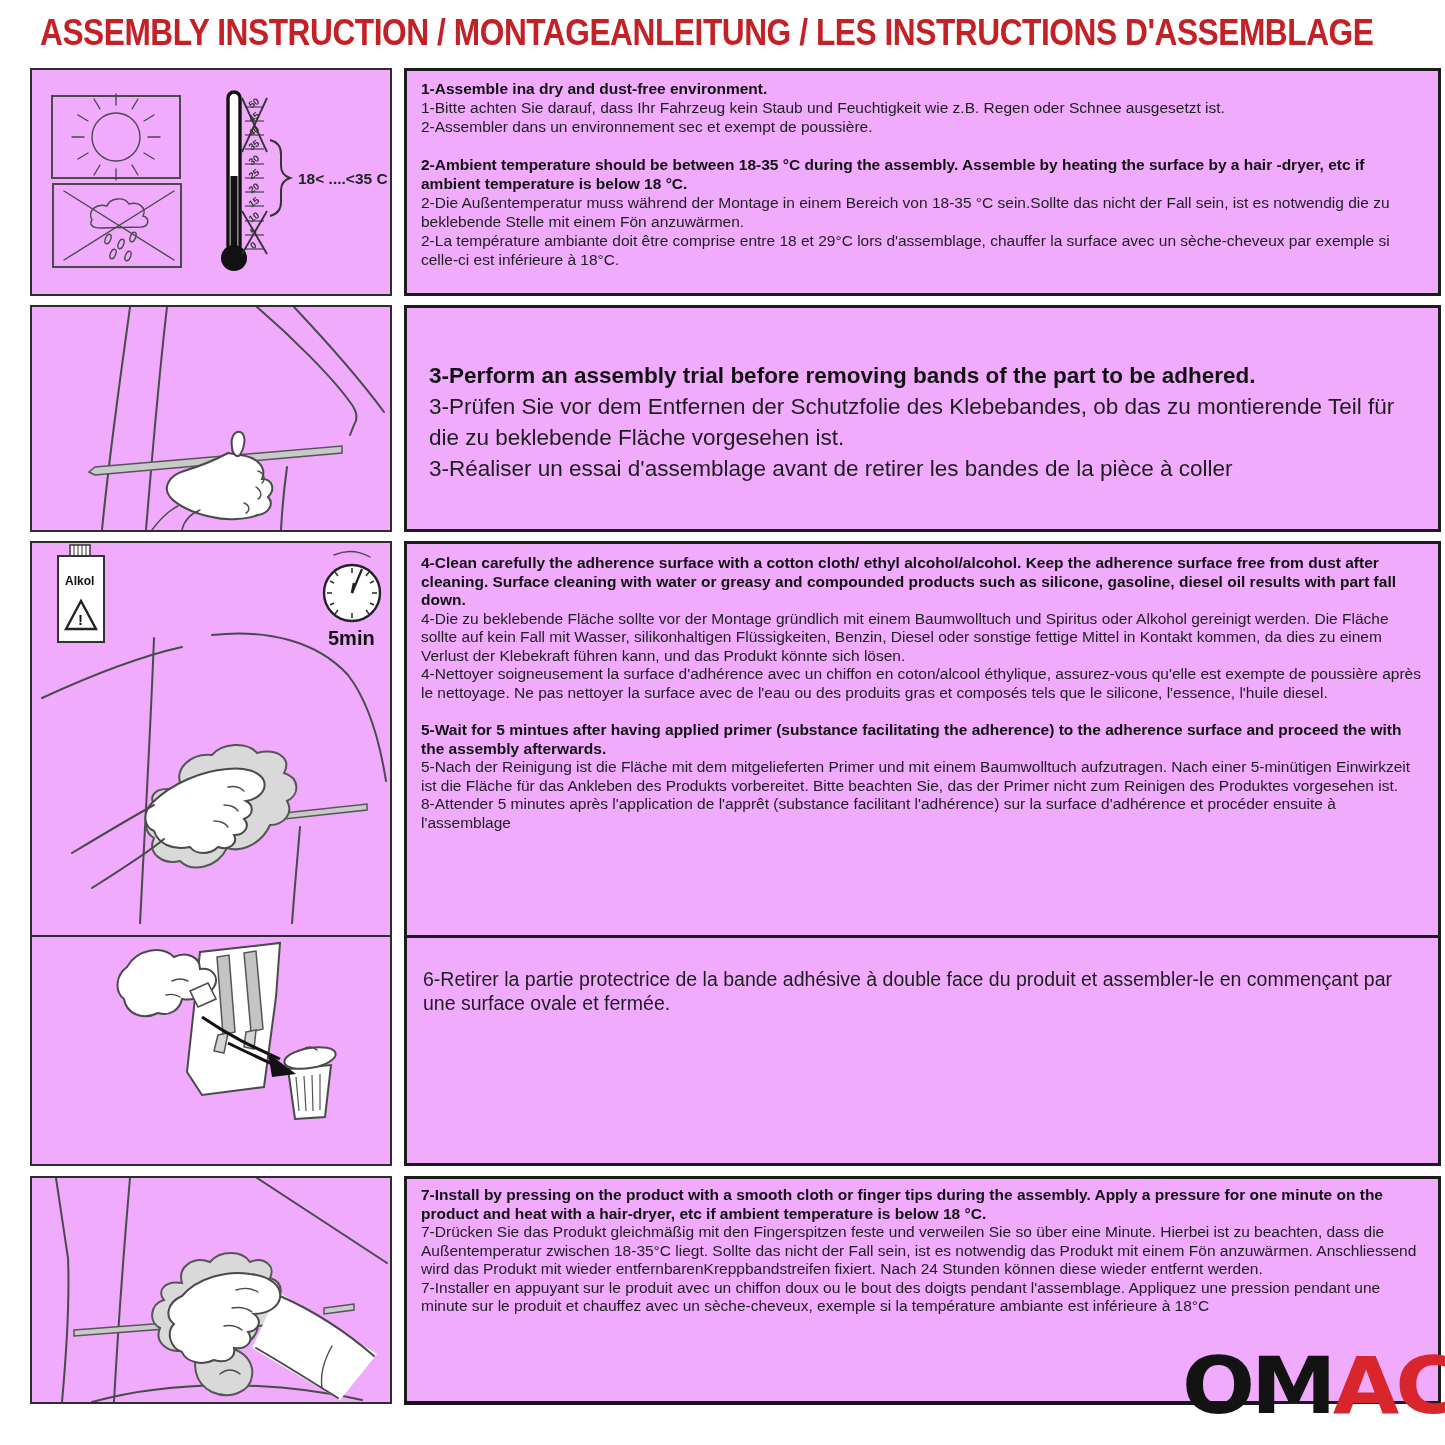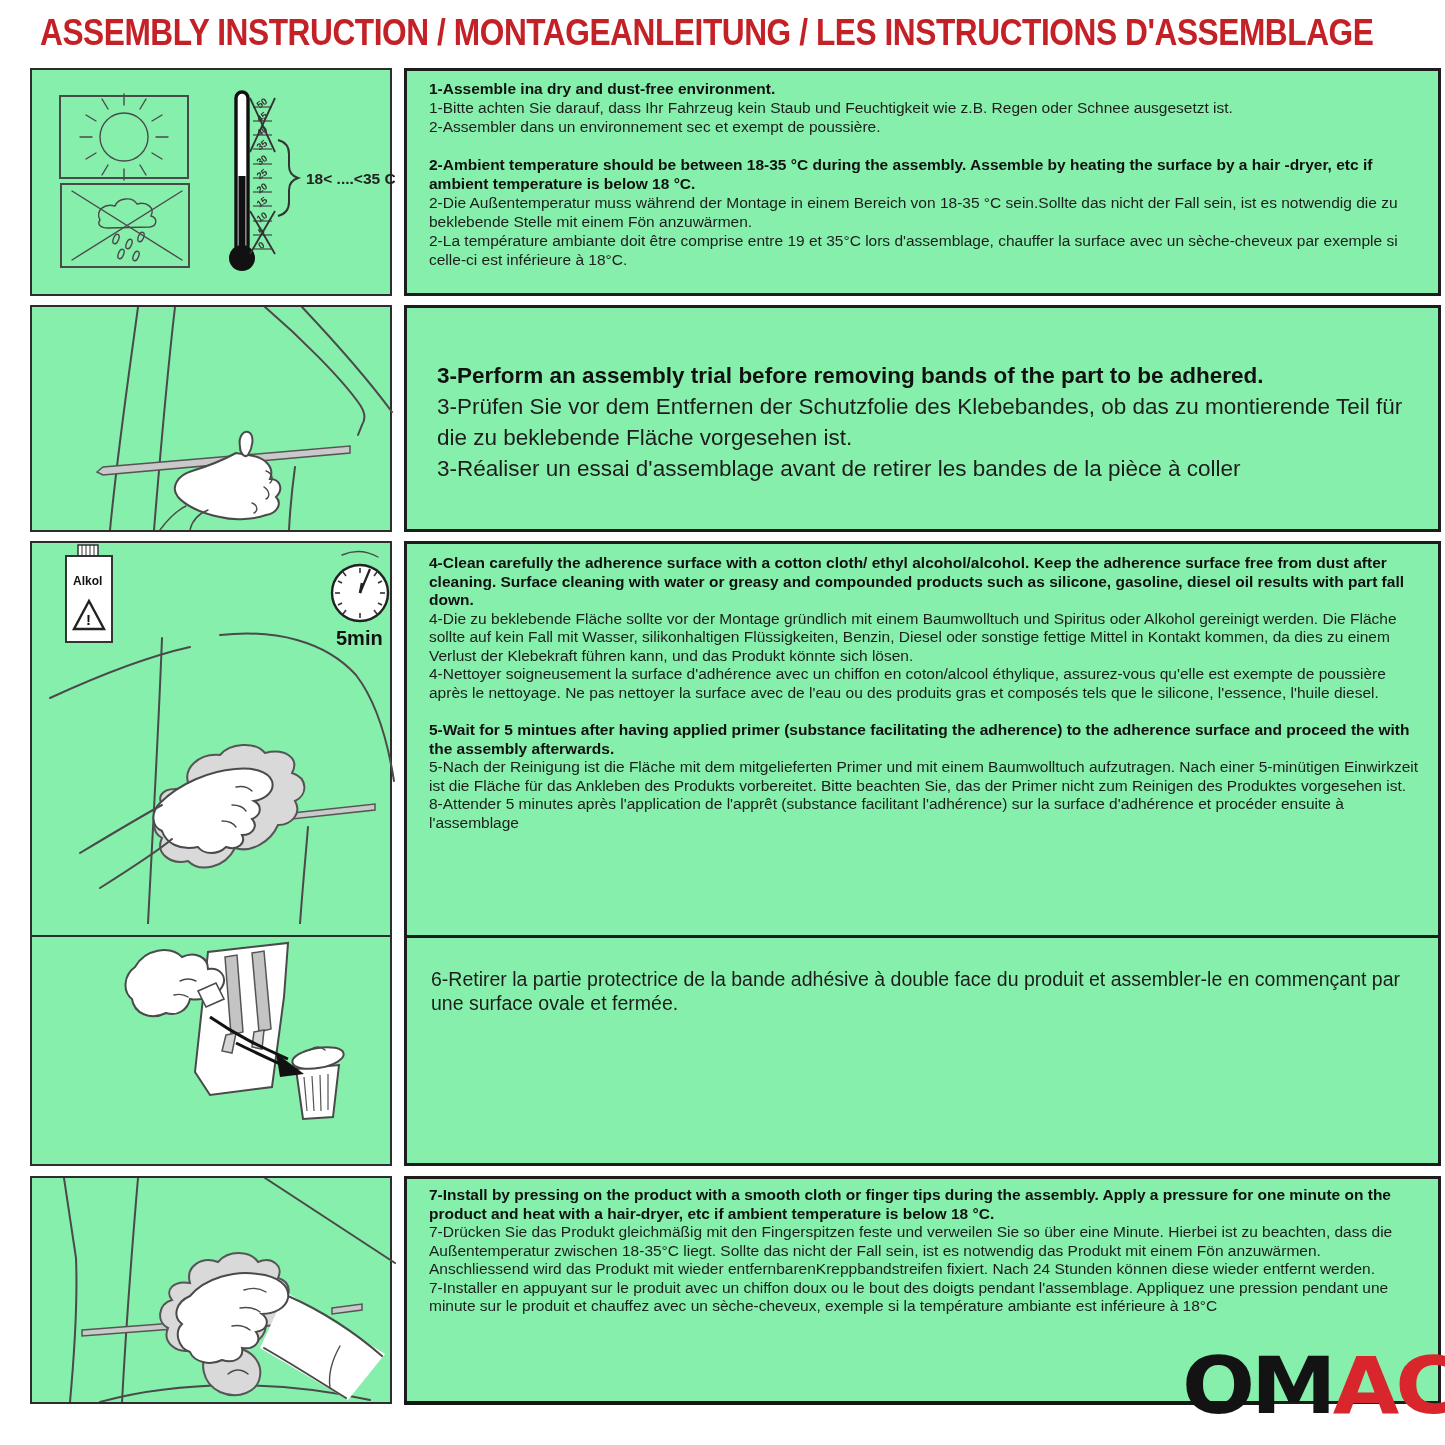--- a/index.html
+++ b/index.html
@@ -9,21 +9,21 @@
     font-family:"Liberation Sans",sans-serif;
     color:#1d1d1d;
     overflow:hidden;
   }
   .page-title{
     position:absolute;left:40px;top:12px;
     font-size:37px;font-weight:800;color:#C42127;
     letter-spacing:-0.5px;white-space:nowrap;
     transform:scaleX(0.855);transform-origin:left center;
   }
-  .box{position:absolute;background:#86efac;box-sizing:border-box;padding-left:8px;}
+  .box{position:absolute;background:#f0abfc;box-sizing:border-box;}
   .lbox{left:30px;width:362px;border:2px solid #2d2d2d;}
   .rbox{left:404px;width:1037px;border:3px solid #1c1c1c;}
   .r1{top:68px;height:228px;}
   .r2{top:305px;height:227px;}
   .r3{top:541px;height:491px;}
   .r4{top:935px;height:231px;}
   .r5{top:1176px;height:228px;}
   .txt{padding:8px 14px;font-size:15.5px;line-height:19px;}
   .txt p{margin:0;}
   .txt-sm{padding:7px 14px;font-size:15.5px;line-height:18.5px;}
@@ -130,21 +130,21 @@
   </svg>
 </div>
 
 <div class="box rbox r1">
   <div class="txt">
     <p class="b">1-Assemble ina dry and dust-free environment.</p>
     <p>1-Bitte achten Sie darauf, dass Ihr Fahrzeug kein Staub und Feuchtigkeit wie z.B. Regen oder Schnee ausgesetzt ist.</p>
     <p>2-Assembler dans un environnement sec et exempt de poussière.</p>
     <p class="b gap">2-Ambient temperature should be between 18-35 °C  during the assembly. Assemble by heating the surface by a hair -dryer, etc if ambient temperature is below 18 °C.</p>
     <p>2-Die Außentemperatur muss während der Montage in einem Bereich von 18-35 °C  sein.Sollte das nicht der Fall sein, ist es notwendig die zu beklebende Stelle mit einem Fön anzuwärmen.</p>
-    <p>2-La température ambiante doit être comprise entre 19 et 35°C lors d'assemblage, chauffer la surface avec un sèche-cheveux par exemple si celle-ci est inférieure à 18°C.</p>
+    <p>2-La température ambiante doit être comprise entre 18 et 29°C lors d'assemblage, chauffer la surface avec un sèche-cheveux par exemple si celle-ci est inférieure à 18°C.</p>
   </div>
 </div>
 
 <div class="box lbox r2">
   <svg width="358" height="223" viewBox="0 0 358 223">
     <g class="line-art">
       <path d="M 98,0 C 90,60 78,140 70,223"></path>
       <path d="M 135,0 C 128,60 120,150 114,223"></path>
       <path d="M 225,0 C 260,30 300,70 318,95 C 325,104 326,112 322,118 L 318,128"></path>
       <path d="M 262,0 C 295,35 330,75 352,105"></path>

